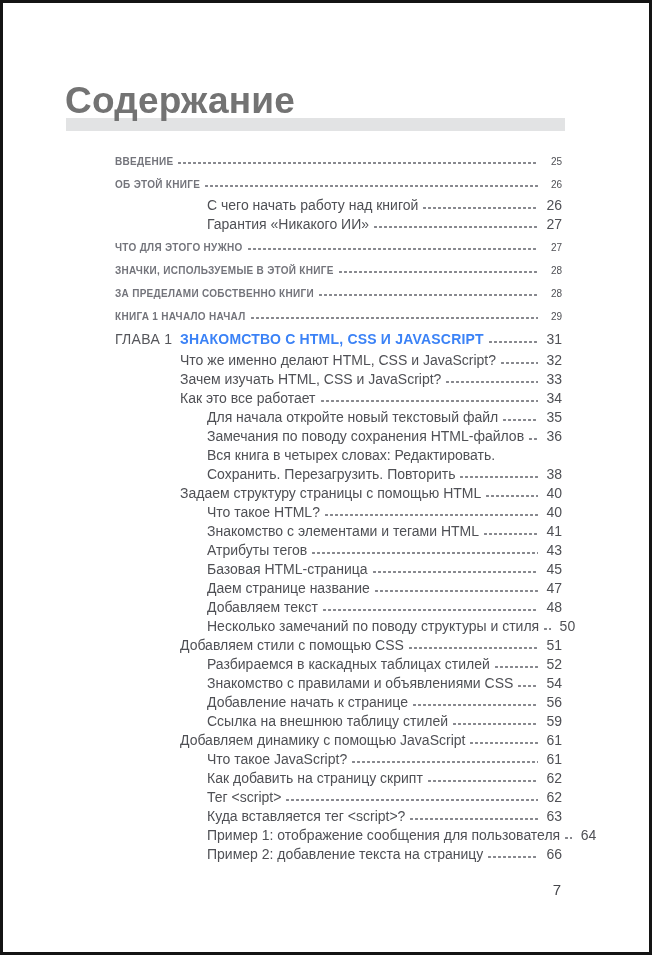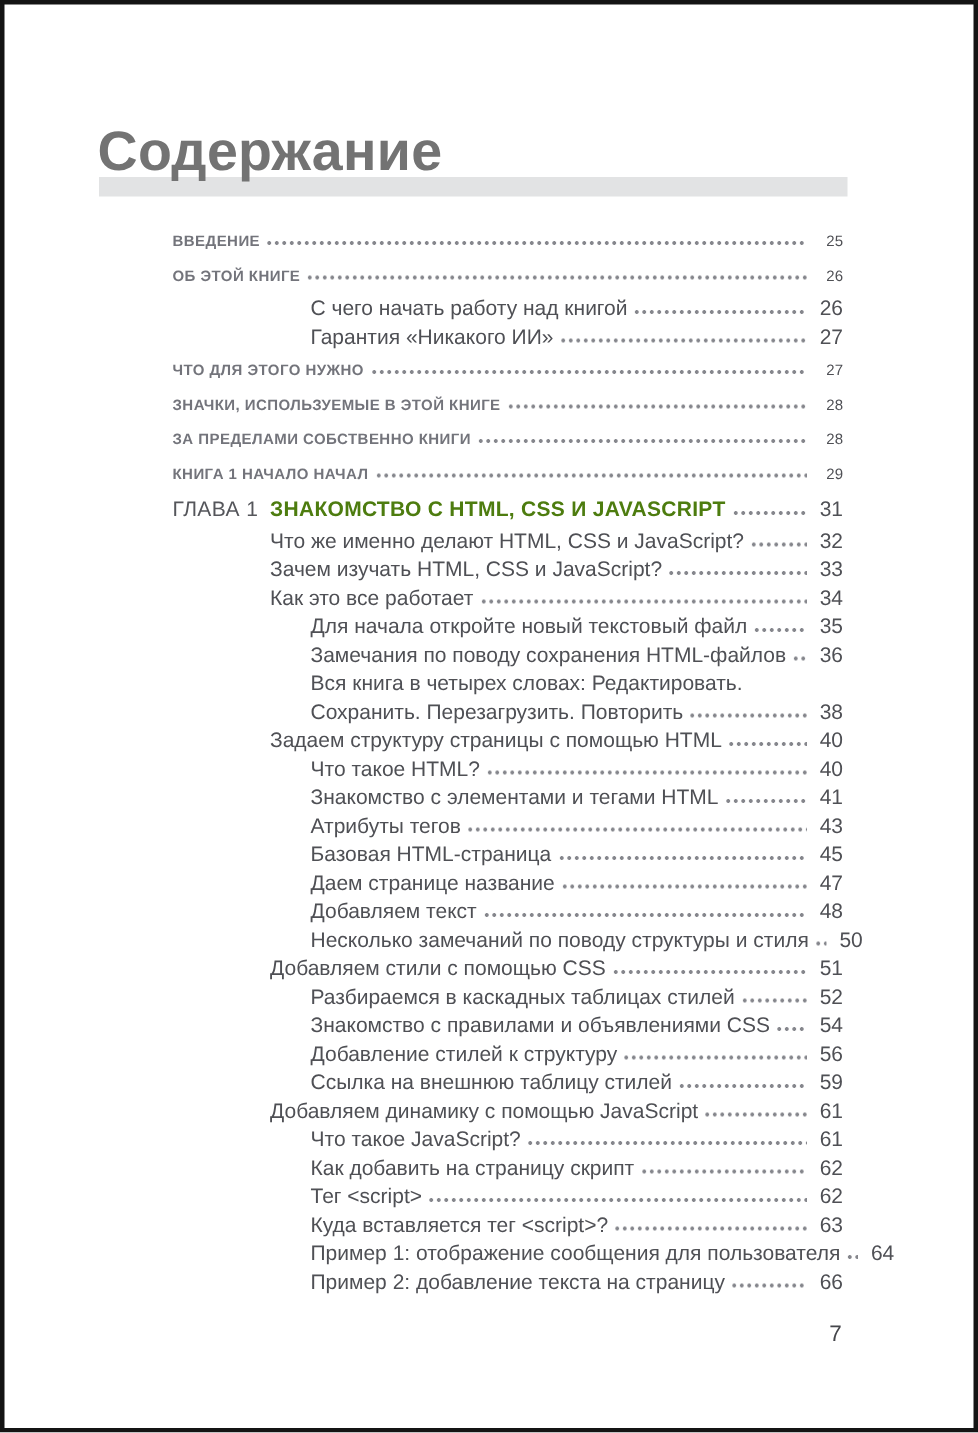--- a/index.html
+++ b/index.html
@@ -68,21 +68,21 @@
   .row.chapter .prefix {
     flex: 0 0 65px;
     font-weight: 400;
     color: #55565b;
     letter-spacing: 0.3px;
   }
 
   .row.chapter .label {
     font-weight: 700;
     letter-spacing: 0.2px;
-    color: #4d7c0f;
+    color: #3b82f6;
   }
 
   .row.sub1 { padding-left: 65px; }
   .row.sub2 { padding-left: 92px; }
 
   .label { white-space: nowrap; }
 
   .dots {
     flex: 1 1 auto;
     min-width: 8px;
@@ -250,21 +250,21 @@
         <span class="label">Разбираемся в каскадных таблицах стилей</span>
         <span class="dots"></span>
         <span class="pagenum">52</span>
       </div>
       <div class="row sub2">
         <span class="label">Знакомство с правилами и объявлениями CSS</span>
         <span class="dots"></span>
         <span class="pagenum">54</span>
       </div>
       <div class="row sub2">
-        <span class="label">Добавление стилей к структуру</span>
+        <span class="label">Добавление начать к странице</span>
         <span class="dots"></span>
         <span class="pagenum">56</span>
       </div>
       <div class="row sub2">
         <span class="label">Ссылка на внешнюю таблицу стилей</span>
         <span class="dots"></span>
         <span class="pagenum">59</span>
       </div>
       <div class="row sub1">
         <span class="label">Добавляем динамику с помощью JavaScript</span>

